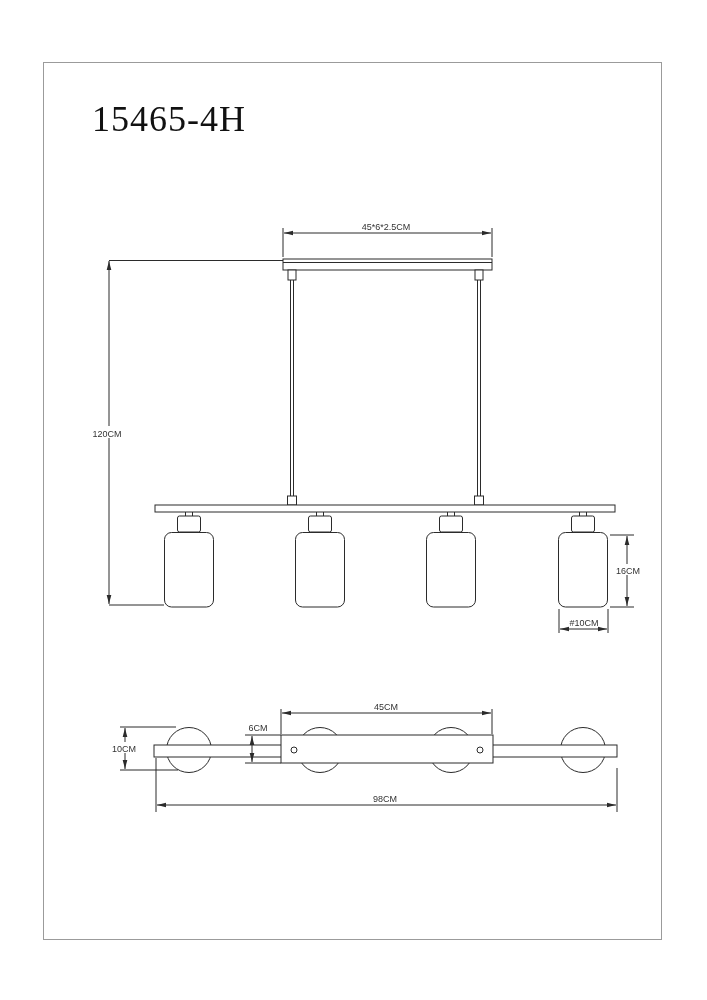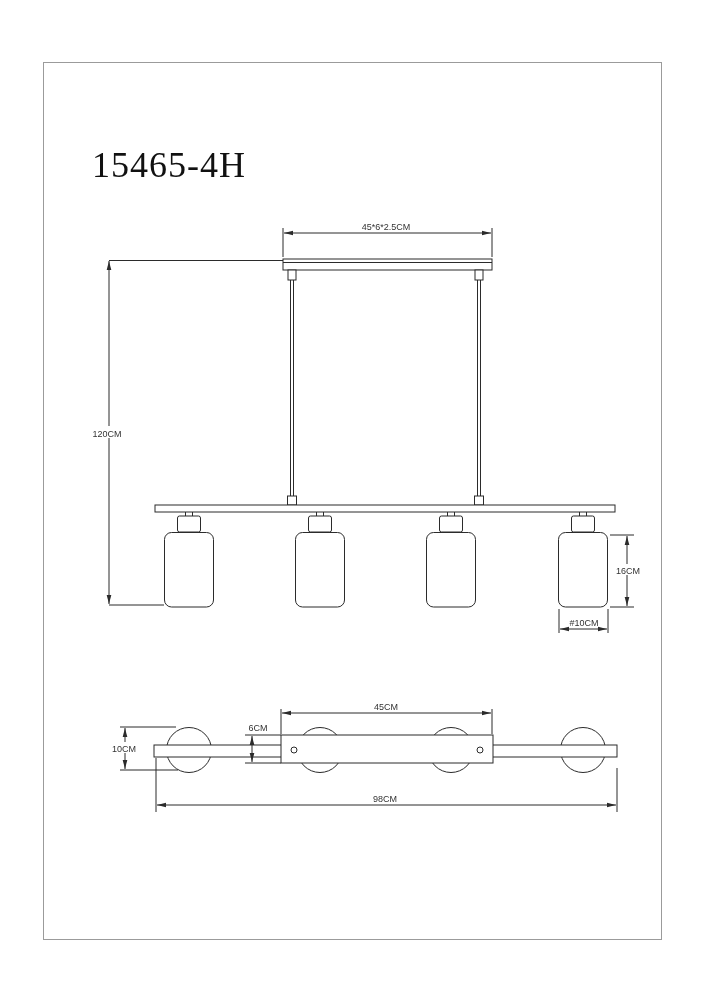--- a/index.html
+++ b/index.html
@@ -23,21 +23,20 @@
     box-sizing:border-box;
   }
   .model-number{
     position:absolute;
     left:92px;top:98px;
     font-family:"Liberation Serif", serif;
     font-size:36px;
     color:#111;
     letter-spacing:1px;
     white-space:nowrap;
-    margin-top:46px;
   }
   svg{position:absolute;left:0;top:0;}
   .ln{stroke:var(--line);stroke-width:1;fill:none;}
   .fillwhite{fill:#ffffff;stroke:var(--line);stroke-width:1;}
   .dim{stroke:var(--line);stroke-width:1;fill:none;}
   .dimtxt{
     font-family:"Liberation Sans", sans-serif;
     font-size:9px;
     fill:var(--text);
     text-anchor:middle;

